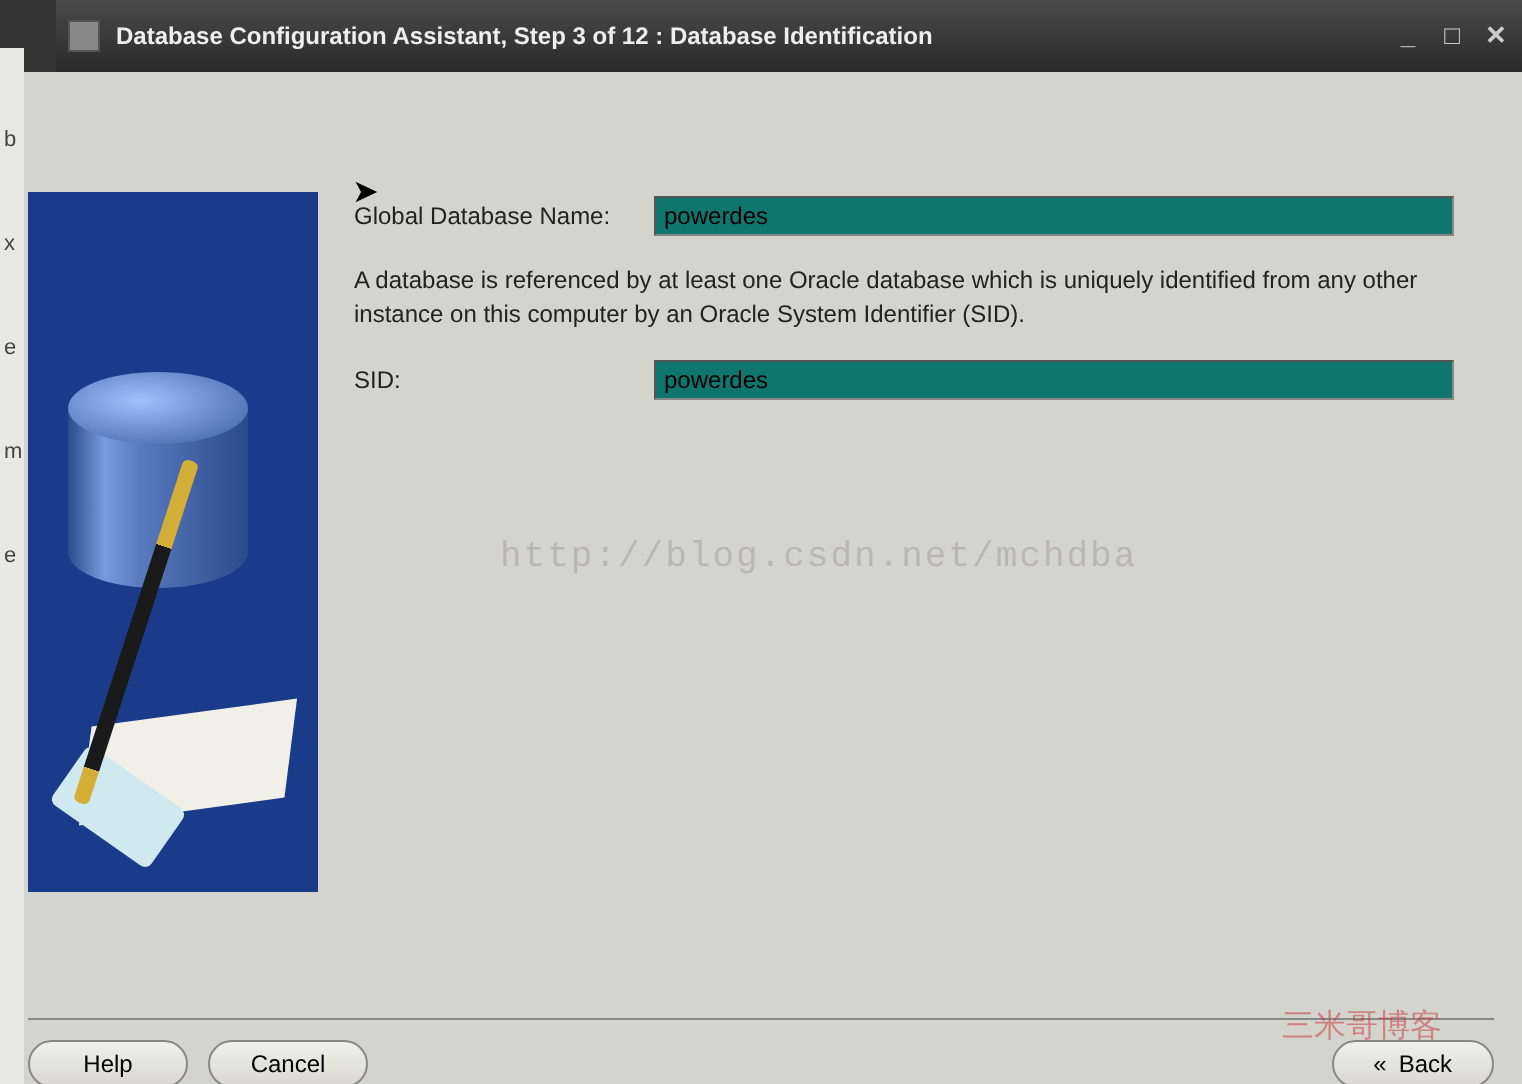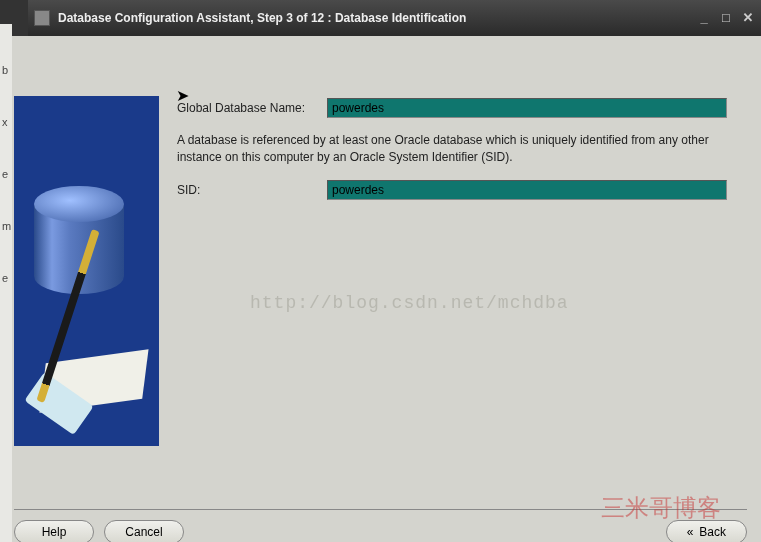--- a/index.html
+++ b/index.html
@@ -122,33 +122,33 @@
       max-width: 400px;
       padding: 2px 4px;
       font-size: 12px;
       border: 1px solid #888;
       background: #0f766e;
       border-top-color: #555;
       border-left-color: #555;
     }
     .watermark {
       position: absolute;
-      top: 293px;
+      top: 269px;
       left: 250px;
       font-size: 18px;
       font-family: "Courier New", monospace;
       color: rgba(150,150,140,0.45);
       letter-spacing: 1px;
       pointer-events: none;
     }
     .watermark2 {
       position: absolute;
       bottom: 18px;
       right: 40px;
-      font-size: 24px;
+      font-size: 16px;
       color: rgba(200,50,50,0.5);
       font-family: "SimSun", serif;
       pointer-events: none;
     }
     .separator {
       border: none;
       border-top: 1px solid #888;
       margin: 6px 0 10px 0;
     }
     .button-bar {

